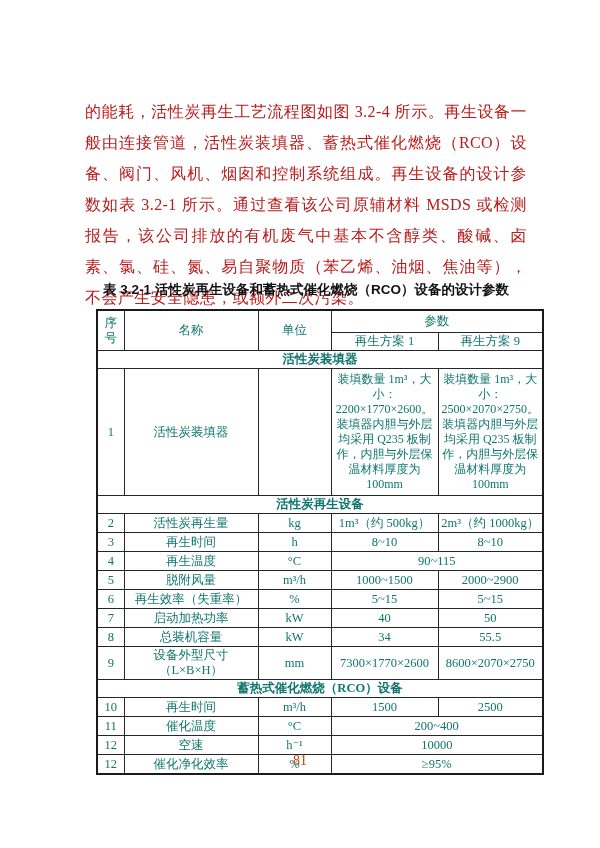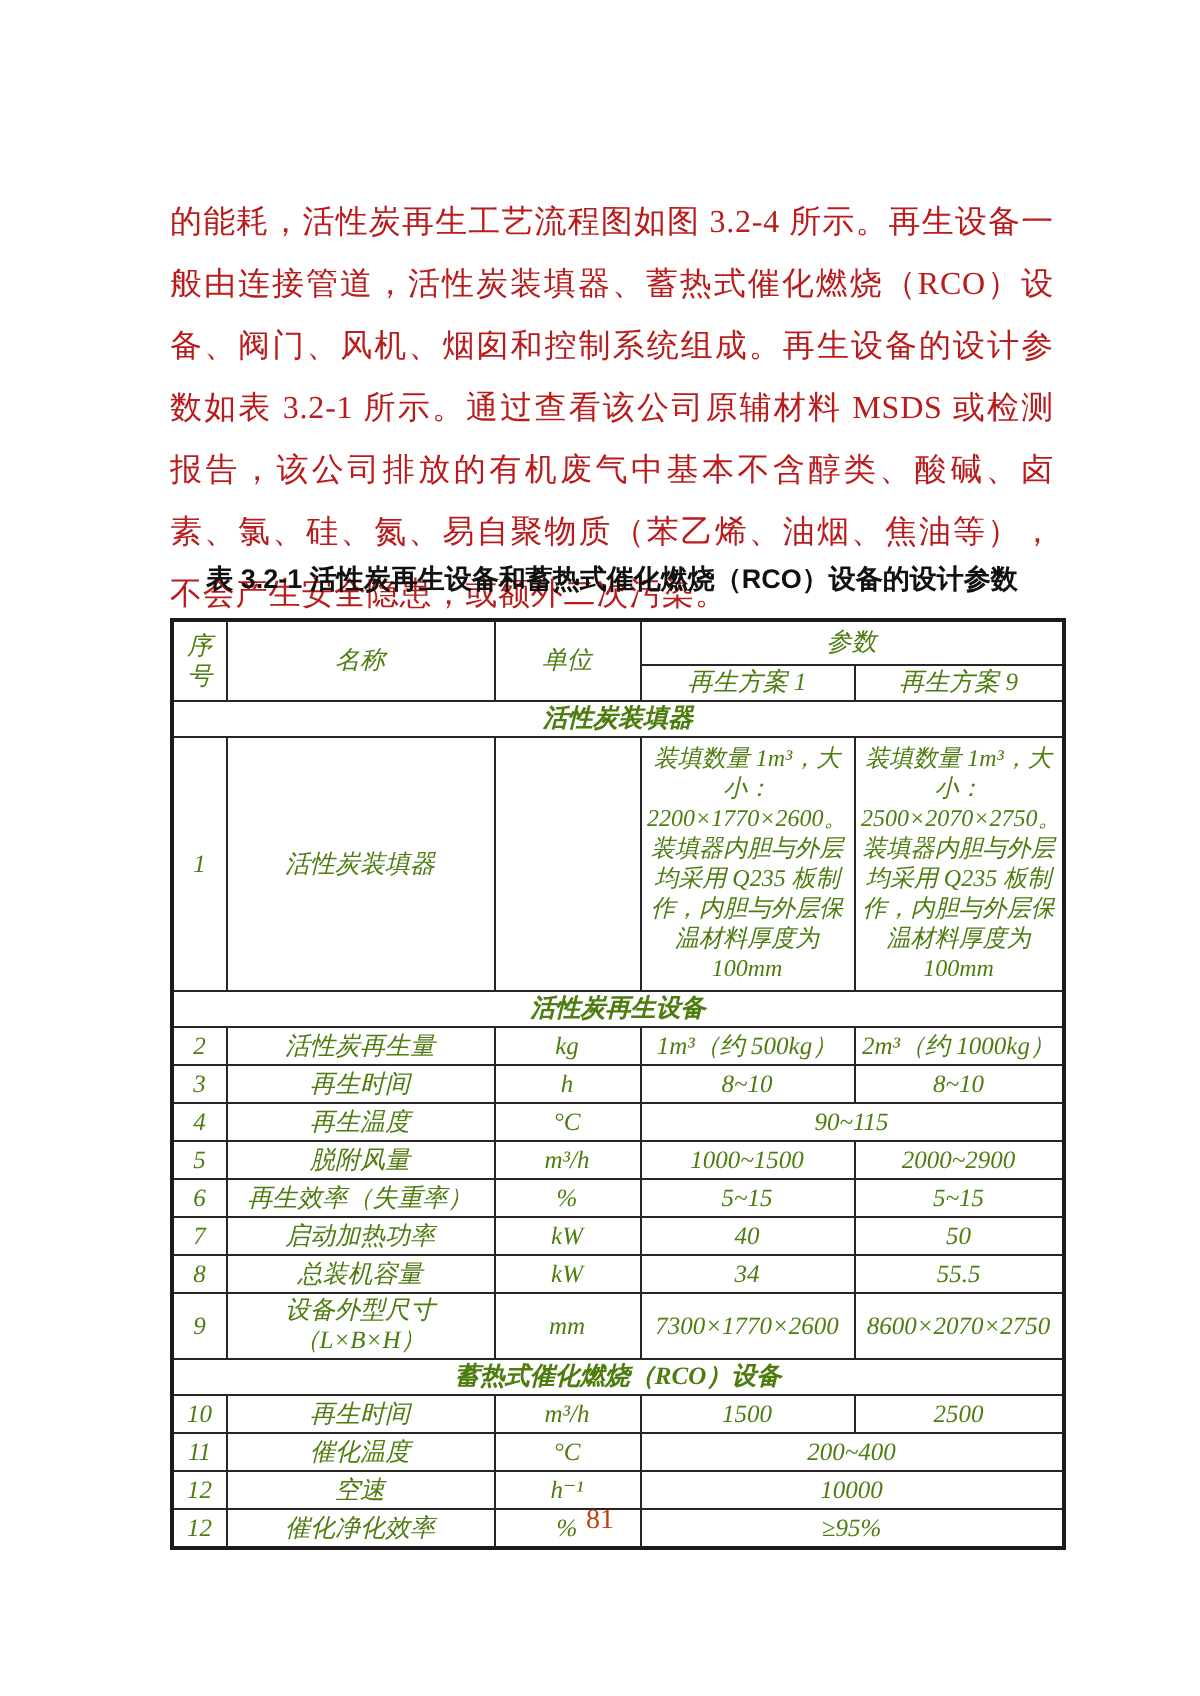--- a/index.html
+++ b/index.html
@@ -30,28 +30,27 @@
     left: 85px; top: 281px; width: 442px;
     text-align: center;
     font-family: "Liberation Sans", "DejaVu Sans", sans-serif;
     font-weight: bold;
     font-size: 13.5px;
     color: #111111;
     white-space: nowrap;
   }
   table.design-table {
     position: absolute;
-    left: 85px; top: 309px;
+    left: 96px; top: 309px;
     width: 446px;
     border-collapse: collapse;
     table-layout: fixed;
     font-size: 12.5px;
-    color: #4d7c0f;
+    color: #0f766e;
     border: 2px solid #1a1a1a;
-    font-style: italic;
   }
   table.design-table td {
     border: 1px solid #262626;
     text-align: center;
     vertical-align: middle;
     padding: 1px 2px;
     line-height: 15px;
     overflow: hidden;
   }
   table.design-table .hdr-top td { height: 19px; }

